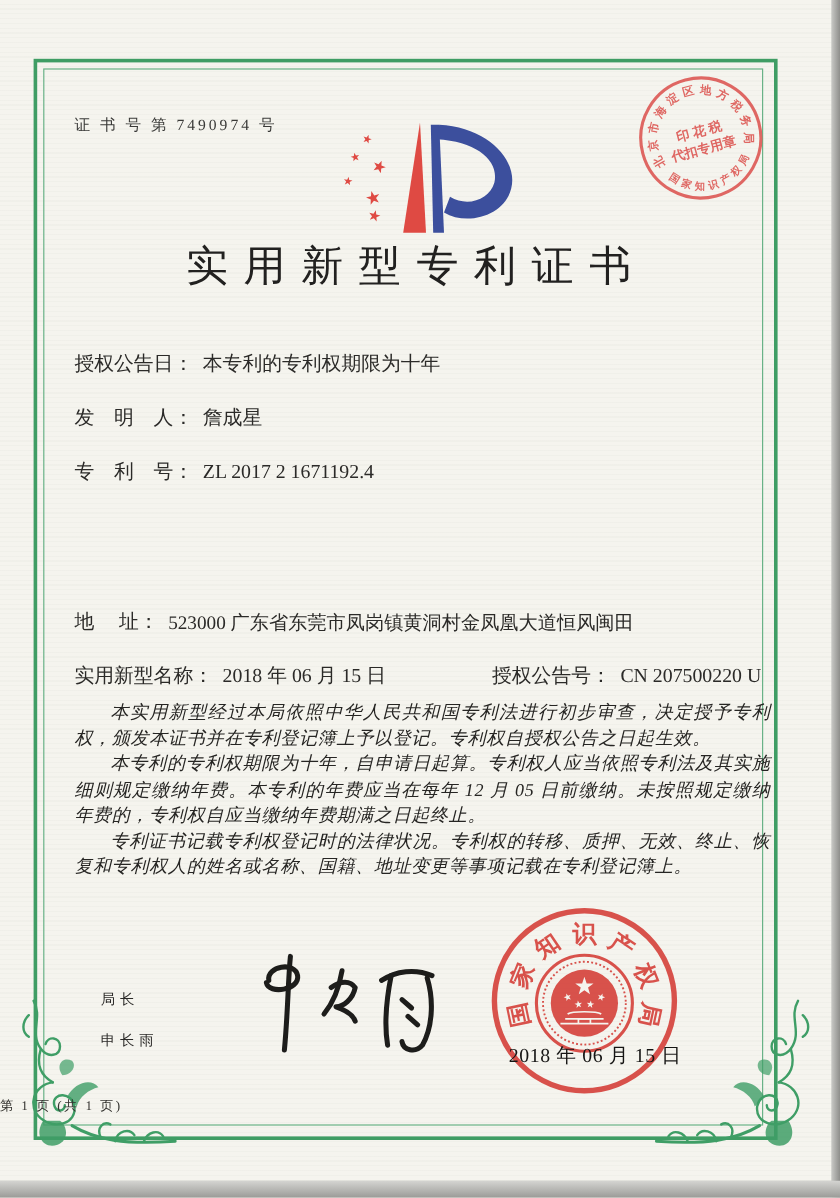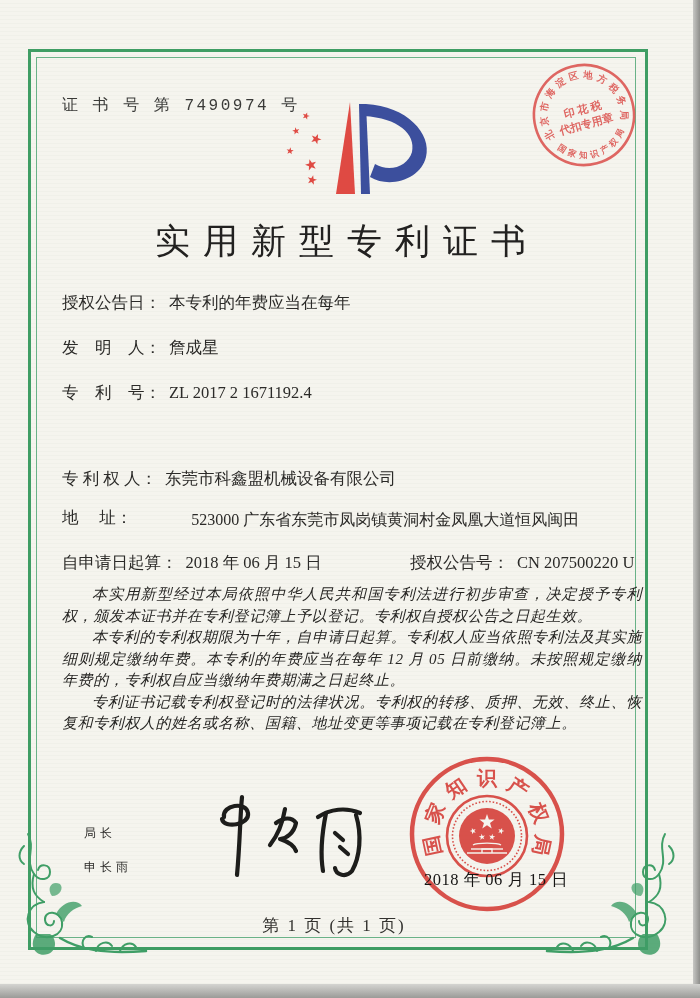--- a/index.html
+++ b/index.html
@@ -9,40 +9,40 @@
          background:#f5f4ee;
          background-image:repeating-linear-gradient(0deg,rgba(90,110,90,.03) 0 1px,rgba(0,0,0,0) 1px 4px);}
   .edge-right{position:absolute;top:0;right:0;width:7px;height:998px;
               background:linear-gradient(to right,#c7c7c4,#8e8e8b);}
   .edge-bottom{position:absolute;left:0;bottom:0;width:700px;height:14px;
                background:linear-gradient(to bottom,#d4d4d1,#9b9b98);}
   .border-outer{position:absolute;left:28px;top:49px;width:614px;height:895px;
                 border:3px solid #3f9d64;}
   .border-inner{position:absolute;left:36px;top:57px;width:598px;height:879px;
                 border:1px solid #69b287;}
-  .cert-no{position:absolute;left:62px;top:95px;font-size:16px;color:#3a3a38;
-           letter-spacing:2.5px;font-family:Liberation Mono, monospace;}
+  .cert-no{position:absolute;left:62px;top:95px;font-size:13px;color:#3a3a38;
+           letter-spacing:2.5px;}
   .title{position:absolute;left:0;top:198px;width:694px;text-align:center;
-         font-size:35px;letter-spacing:13px;color:#222120;font-weight:500;margin-top:20px;}
+         font-size:35px;letter-spacing:13px;color:#222120;font-weight:500;}
   .row{position:absolute;left:62px;font-size:16.5px;color:#2b2a28;white-space:nowrap;}
   .row .val{padding-left:8px;}
   .row-grant2{position:absolute;left:392px;top:0;}
   .addr-wrap{display:inline-block;vertical-align:top;padding-left:8px;white-space:normal;
-             width:490px;font-size:16px;line-height:25px;text-align:center;}
+             width:490px;font-size:16px;line-height:25px;}
   .paras{position:absolute;left:62px;top:584px;width:580px;font-size:15px;
          line-height:21.5px;color:#262523;letter-spacing:.6px;text-align:justify;}
   .paras p{margin:0;text-indent:2em;font-style:italic;}
   .signer{position:absolute;left:84px;top:816px;font-size:12px;color:#2b2a28;
           letter-spacing:4px;line-height:34px;}
   .sig-svg{position:absolute;left:190px;top:783px;}
   .seal-svg{position:absolute;left:405px;top:752px;}
   .seal-date{position:absolute;left:424px;top:869px;font-size:16.5px;color:#161514;
              letter-spacing:.5px;font-weight:500;}
-  .footer{position:absolute;left:0;top:914px;width:668px;text-align:center;
-          font-size:17px;color:#33322f;letter-spacing:2px;}
+  .footer{position:absolute;left:0;top:914px;width:668px;
+          font-size:11px;color:#33322f;letter-spacing:2px;}
   .logo-svg{position:absolute;left:272px;top:94px;}
   .stamp-svg{position:absolute;left:526px;top:57px;}
   .orn{position:absolute;top:830px;}
   .orn-left{left:0;}
   .orn-right{left:543px;transform:scaleX(-1);}
   svg text{font-family:"Liberation Serif","DejaVu Serif",serif;}
 </style>
 </head>
 <body>
 
@@ -131,36 +131,33 @@
         <text transform="translate(69.0,96.4) rotate(-16)" dy="3">产</text>
         <text transform="translate(79.2,91.9) rotate(-32)" dy="3">权</text>
         <text transform="translate(87.7,84.8) rotate(-48)" dy="3">局</text>
       </g>
     </g>
   </svg>
 
   <div class="title">实用新型专利证书</div>
 
   <div class="row" style="top:292px">
-    <span>授权公告日：</span><span class="val">本专利的年费应当在每年</span>
+    <span>授权公告日：</span><span class="val">本专利的专利权期限为十年</span>
   </div>
   <div class="row" style="top:337px">
     <span>发　明　人：</span><span class="val">詹成星</span>
   </div>
   <div class="row" style="top:382px">
     <span>专　利　号：</span><span class="val">ZL 2017 2 1671192.4</span>
   </div>
-  <div class="row" style="top:468px">
-    <span>专 利 权 人：</span><span class="val">东莞市科鑫盟机械设备有限公司</span>
-  </div>
   <div class="row" style="top:507px">
     <span style="vertical-align:top">地　 址：</span><span class="addr-wrap"><span style="display:block">523000 广东省东莞市凤岗镇黄洞村金凤凰大道恒风闽田</span></span>
   </div>
   <div class="row" style="top:552px">
-    <span>自申请日起算：</span><span class="val">2018 年 06 月 15 日</span>
+    <span>实用新型名称：</span><span class="val">2018 年 06 月 15 日</span>
     <span class="row-grant2" style="left:348px"><span>授权公告号：</span><span class="val">CN 207500220 U</span></span>
   </div>
 
   <div class="paras">
     <p>本实用新型经过本局依照中华人民共和国专利法进行初步审查，决定授予专利权，颁发本证书并在专利登记簿上予以登记。专利权自授权公告之日起生效。</p>
     <p>本专利的专利权期限为十年，自申请日起算。专利权人应当依照专利法及其实施细则规定缴纳年费。本专利的年费应当在每年 12 月 05 日前缴纳。未按照规定缴纳年费的，专利权自应当缴纳年费期满之日起终止。</p>
     <p>专利证书记载专利权登记时的法律状况。专利权的转移、质押、无效、终止、恢复和专利权人的姓名或名称、国籍、地址变更等事项记载在专利登记簿上。</p>
   </div>
 
   <div class="signer">

